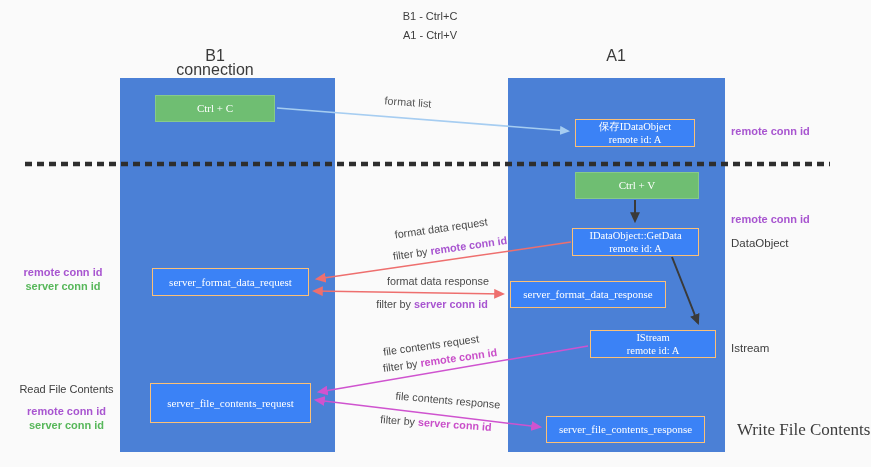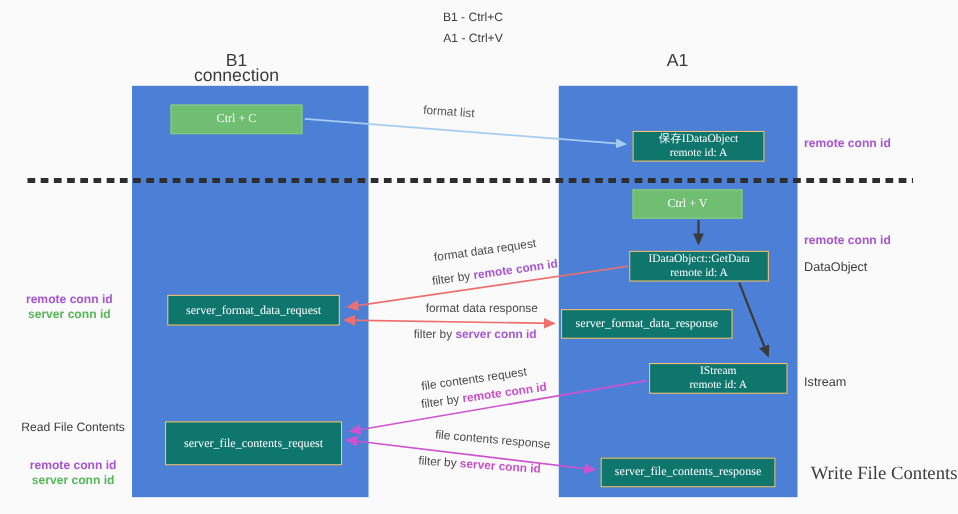--- a/index.html
+++ b/index.html
@@ -30,25 +30,25 @@
 
   .box{
     position:absolute;display:flex;flex-direction:column;
     align-items:center;justify-content:center;
     color:#ffffff;text-align:center;font-size:11px;line-height:13px;
     box-sizing:border-box;
     font-family:Liberation Serif, serif;
   }
   .box .sub{font-size:10.5px;}
   .green{background:#6fbe72;border:1px solid #87ca89;}
-  .orange{background:#0f766e;border:1px solid #fbc077;}
+  .orange{background:#3b82f6;border:1px solid #fbc077;}
 
   #box-ctrl-c{left:155px;top:95px;width:120px;height:27px;}
   #box-save-obj{left:575px;top:119px;width:120px;height:28px;font-size:10.5px;}
-  #box-ctrl-v{left:575px;top:172px;width:100px;height:27px;}
+  #box-ctrl-v{left:575px;top:172px;width:124px;height:27px;}
   #box-getdata{left:572px;top:228px;width:127px;height:28px;font-size:10.5px;}
   #box-fmt-req{left:152px;top:268px;width:157px;height:28px;}
   #box-fmt-resp{left:510px;top:281px;width:156px;height:27px;text-align:right;}
   #box-istream{left:590px;top:330px;width:126px;height:28px;font-size:10.5px;}
   #box-file-req{left:150px;top:383px;width:161px;height:40px;}
   #box-file-resp{left:546px;top:416px;width:159px;height:27px;}
 
   .albl{
     position:absolute;font-size:10.8px;color:#4a4a4a;
     text-align:center;white-space:nowrap;
@@ -68,21 +68,21 @@
   #lbl-fileresp1{left:378px;top:394px;width:140px;transform:rotate(5deg);}
   #lbl-fileresp2{left:361px;top:417px;width:150px;transform:rotate(4deg);}
 
   .side{
     position:absolute;font-size:11px;line-height:14px;
     white-space:nowrap;
   }
   .side.bold{font-weight:bold;}
   #side-left-format{left:18px;top:265px;width:90px;text-align:center;}
   #side-left-file{left:14px;top:382px;width:105px;text-align:center;}
-  #side-left-file .ttl{color:#3d3d3d;font-weight:normal;margin-bottom:20px;}
+  #side-left-file .ttl{color:#3d3d3d;font-weight:normal;margin-bottom:8px;}
   #side-r1{left:731px;top:124px;}
   #side-r2{left:731px;top:212px;}
   #side-r3{left:731px;top:236px;color:#3d3d3d;font-size:11.5px;}
   #side-r4{left:731px;top:341px;color:#3d3d3d;font-size:11.5px;}
   #side-r5{left:737px;top:423px;color:#3d3d3d;font-size:17px;font-family:Liberation Serif, serif;}
 
   #arrow-layer{
     position:absolute;left:0;top:0;width:871px;height:467px;
     pointer-events:none;
   }

